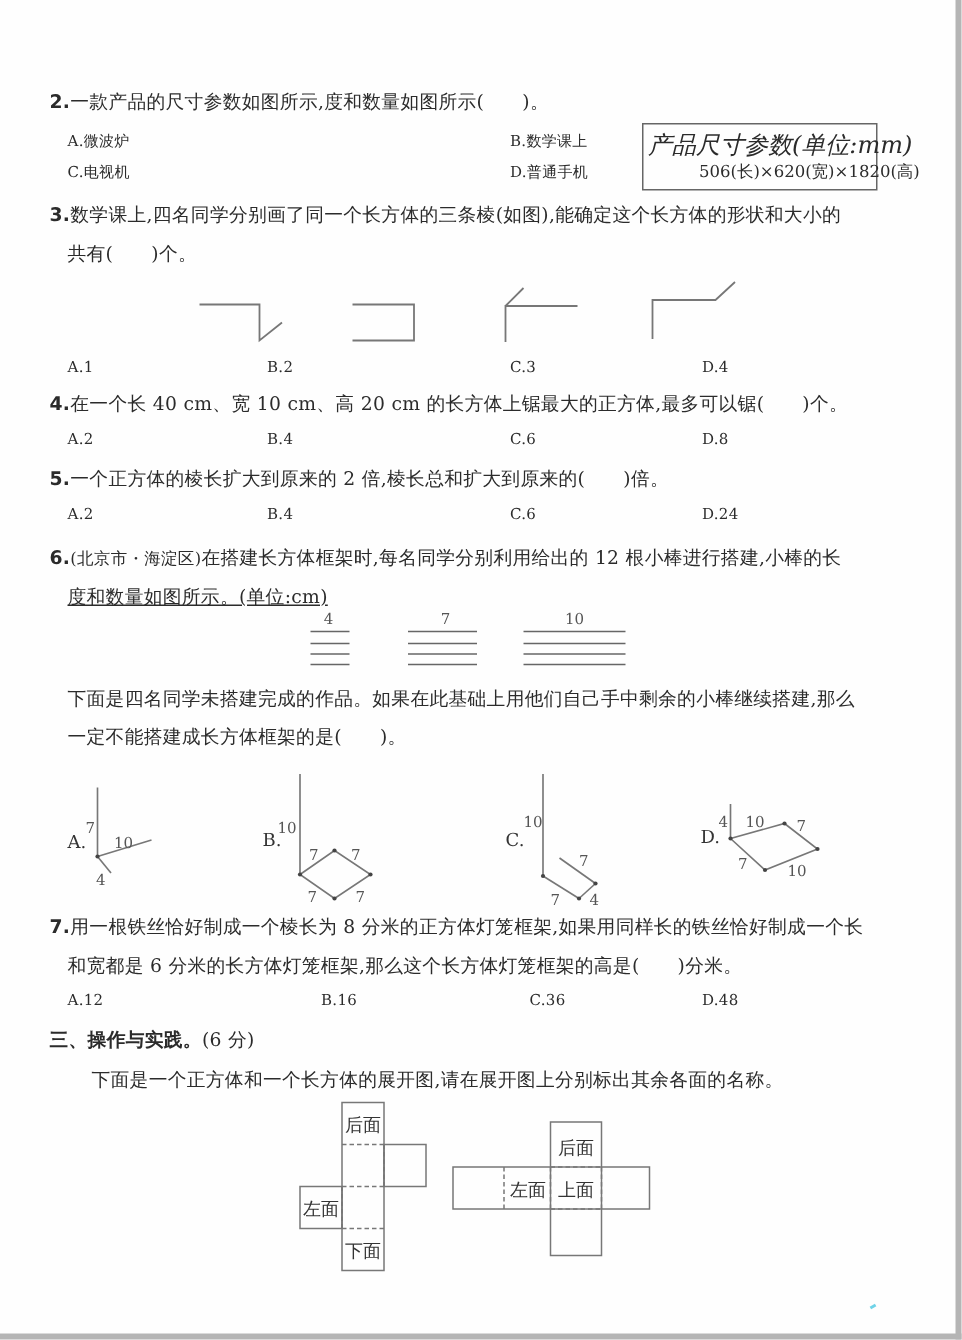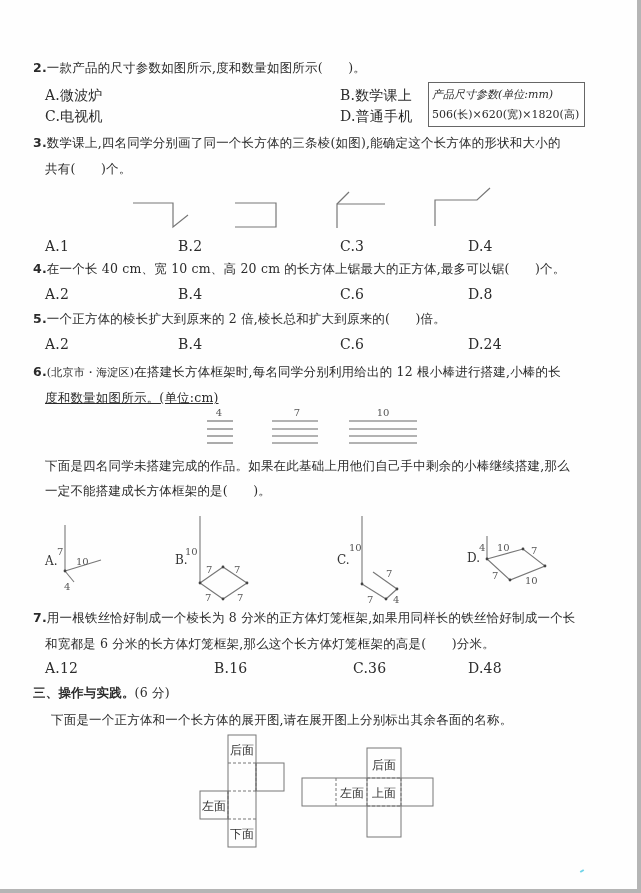--- a/index.html
+++ b/index.html
@@ -5,26 +5,26 @@
   html, body { margin: 0; padding: 0; }
   body {
     width: 641px; height: 893px; background: #ffffff; position: relative; overflow: hidden;
     font-family: "DejaVu Serif", "Liberation Serif", serif; color: #2b2b2b;
   }
   .page { position: absolute; left: 0; top: 0; width: 637px; height: 889px; background: #fefefe; }
   .edge-right { position: absolute; left: 637px; top: 0; width: 4px; height: 893px; background: #b5b5b5; }
   .edge-bottom { position: absolute; left: 0; top: 889px; width: 641px; height: 4px; background: #b5b5b5; }
   .t { position: absolute; font-size: 12.5px; line-height: 16px; white-space: nowrap; letter-spacing: 0.2px; }
   .qnum { font-family: "DejaVu Sans", "Liberation Sans", sans-serif; font-weight: bold; }
-  .opt { font-size: 14px; }
+  .opt { font-size: 10px; }
   .bold { font-weight: bold; }
   .spec-box { position: absolute; left: 428px; top: 82px; width: 155px; height: 43px; border: 1px solid #666; }
-  .spec-box .row { position: absolute; left: 3px; font-size: 11px; white-space: nowrap; }
+  .spec-box .row { position: absolute; left: 3px; font-size: 16px; white-space: nowrap; }
   .spec-box .row1 { top: 4px; font-style: italic; }
-  .spec-box .row2 { top: 24px; font-size: 11px; }
+  .spec-box .row2 { top: 24px; font-size: 11px; margin-left: 34px; }
   svg { position: absolute; overflow: visible; }
   .lbl { font-family: "DejaVu Serif", "Liberation Serif", serif; font-size: 10px; fill: #555; }
   .net-lbl { font-size: 12px; fill: #333; font-family: "DejaVu Serif", "Liberation Serif", serif; }
 </style>
 </head>
 <body>
 
 <div class="page">
 
   <div class="t" style="left:33px;top:60px;"><span class="qnum">2.</span><span>一款产品的尺寸参数如图所示,度和数量如图所示(　　)。</span></div>
@@ -189,21 +189,21 @@
   </svg>
 
   <div class="t" style="left:33px;top:610px;"><span class="qnum">7.</span><span>用一根铁丝恰好制成一个棱长为 8 分米的正方体灯笼框架,如果用同样长的铁丝恰好制成一个长</span></div>
   <div class="t" style="left:45px;top:636px;">和宽都是 6 分米的长方体灯笼框架,那么这个长方体灯笼框架的高是(　　)分米。</div>
   <div class="t opt" style="left:45px;top:660px;">A.12</div>
   <div class="t opt" style="left:178px;top:660px;margin-left:36px;">B.16</div>
   <div class="t opt" style="left:340px;top:660px;margin-left:13px;">C.36</div>
   <div class="t opt" style="left:468px;top:660px;">D.48</div>
 
   <div class="t" style="left:33px;top:685px;"><span class="bold">三、操作与实践。</span><span>(6 分)</span></div>
-  <div class="t" style="left:51px;top:712px;">下面是一个正方体和一个长方体的展开图,请在展开图上分别标出其余各面的名称。</div>
+  <div class="t" style="left:61px;top:712px;">下面是一个正方体和一个长方体的展开图,请在展开图上分别标出其余各面的名称。</div>
 
   <svg width="641" height="130" style="left:0;top:730px;">
     <g stroke="#777" stroke-width="1" fill="none">
 
       <rect x="228" y="5" width="28" height="112"></rect>
       <rect x="256" y="33" width="28" height="28"></rect>
       <rect x="200" y="61" width="28" height="28"></rect>
       <g stroke-dasharray="3,2">
         <line x1="228" y1="33" x2="256" y2="33"></line>
         <line x1="228" y1="61" x2="256" y2="61"></line>

